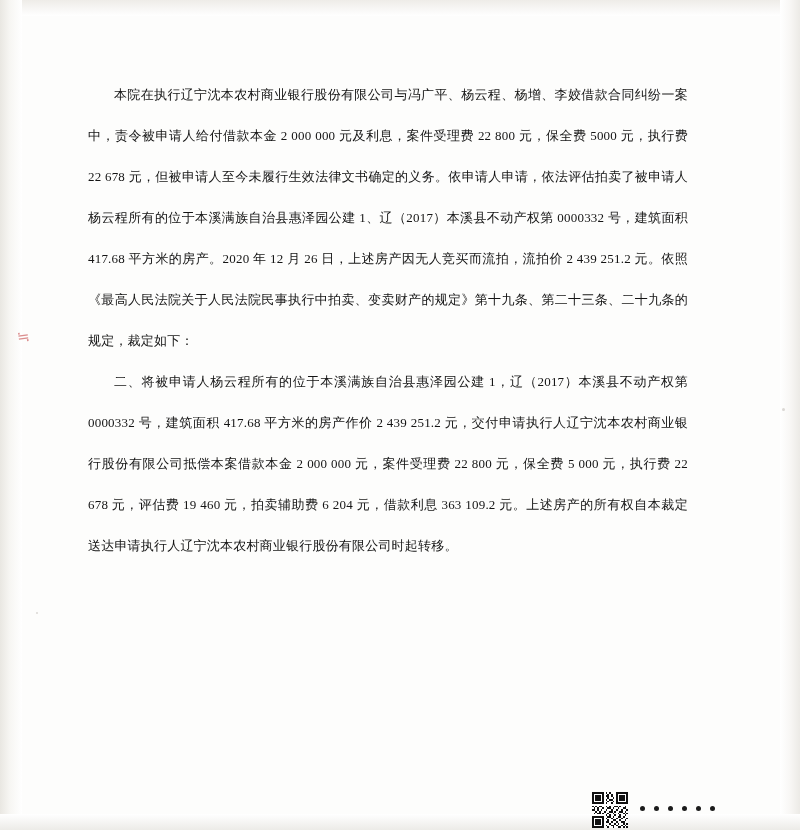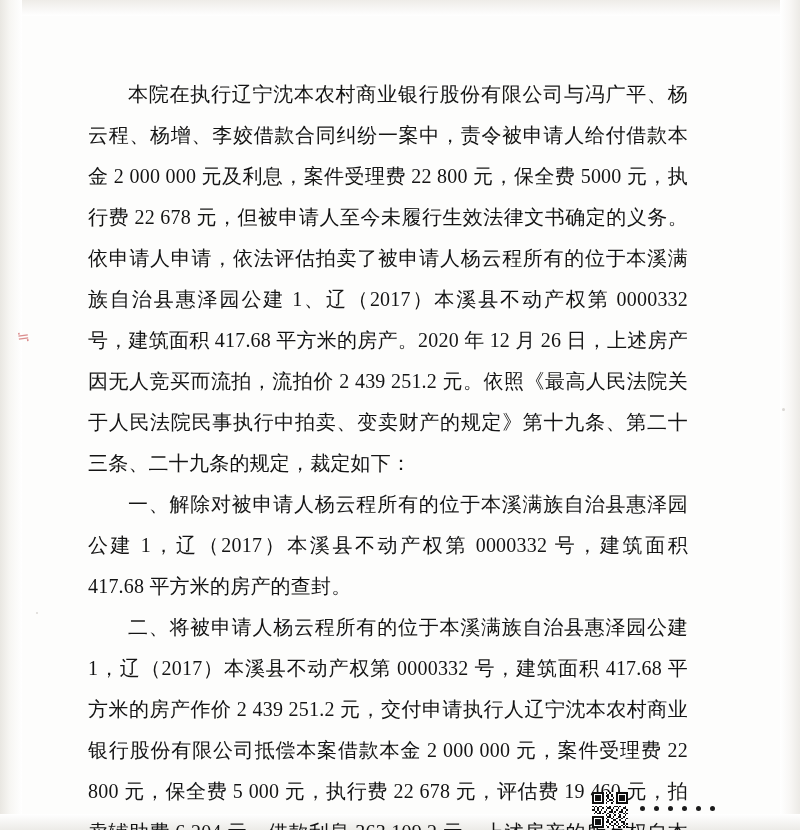--- a/index.html
+++ b/index.html
@@ -51,21 +51,21 @@
   }
 
   .doc-body {
     position: absolute;
     left: 88px;
     top: 74px;
     width: 600px;
   }
 
   .para {
-    font-size: 20px;
+    font-size: 13px;
     line-height: 41px;
     color: #141414;
     text-align: justify;
     text-justify: inter-ideograph;
     letter-spacing: 0.2px;
     margin: 0 0 0 0;
     text-indent: 2em;
     font-family: "Liberation Serif", serif;
     font-weight: 500;
   }
@@ -133,21 +133,20 @@
   <div class="scan-edge-right"></div>
   <div class="scan-edge-bottom"></div>
 
   <div class="margin-mark">≒</div>
 
   <div class="speck" style="left:782px; top:408px; width:3px; height:3px;"></div>
   <div class="speck" style="left:36px; top:612px; width:2px; height:2px;"></div>
 
   <div class="doc-body">
     <p class="para">本院在执行辽宁沈本农村商业银行股份有限公司与冯广平、杨云程、杨增、李姣借款合同纠纷一案中，责令被申请人给付借款本金 2 000 000 元及利息，案件受理费 22 800 元，保全费 5000 元，执行费 22 678 元，但被申请人至今未履行生效法律文书确定的义务。依申请人申请，依法评估拍卖了被申请人杨云程所有的位于本溪满族自治县惠泽园公建 1、辽（2017）本溪县不动产权第 0000332 号，建筑面积 417.68 平方米的房产。2020 年 12 月 26 日，上述房产因无人竞买而流拍，流拍价 2 439 251.2 元。依照《最高人民法院关于人民法院民事执行中拍卖、变卖财产的规定》第十九条、第二十三条、二十九条的规定，裁定如下：</p>
-    <p class="para">一、解除对被申请人杨云程所有的位于本溪满族自治县惠泽园公建 1，辽（2017）本溪县不动产权第 0000332 号，建筑面积 417.68 平方米的房产的查封。</p>
     <p class="para">二、将被申请人杨云程所有的位于本溪满族自治县惠泽园公建 1，辽（2017）本溪县不动产权第 0000332 号，建筑面积 417.68 平方米的房产作价 2 439 251.2 元，交付申请执行人辽宁沈本农村商业银行股份有限公司抵偿本案借款本金 2 000 000 元，案件受理费 22 800 元，保全费 5 000 元，执行费 22 678 元，评估费 19 460 元，拍卖辅助费 6 204 元，借款利息 363 109.2 元。上述房产的所有权自本裁定送达申请执行人辽宁沈本农村商业银行股份有限公司时起转移。</p>
 
   </div>
 
   <div class="qr-wrap">
     <svg class="qr" viewBox="0 0 21 21" shape-rendering="crispEdges" aria-hidden="true">
       <rect width="21" height="21" fill="#ffffff"></rect>
       <g fill="#111111">
         <rect x="0" y="0" width="7" height="1"></rect>
           <rect x="0" y="6" width="7" height="1"></rect>

